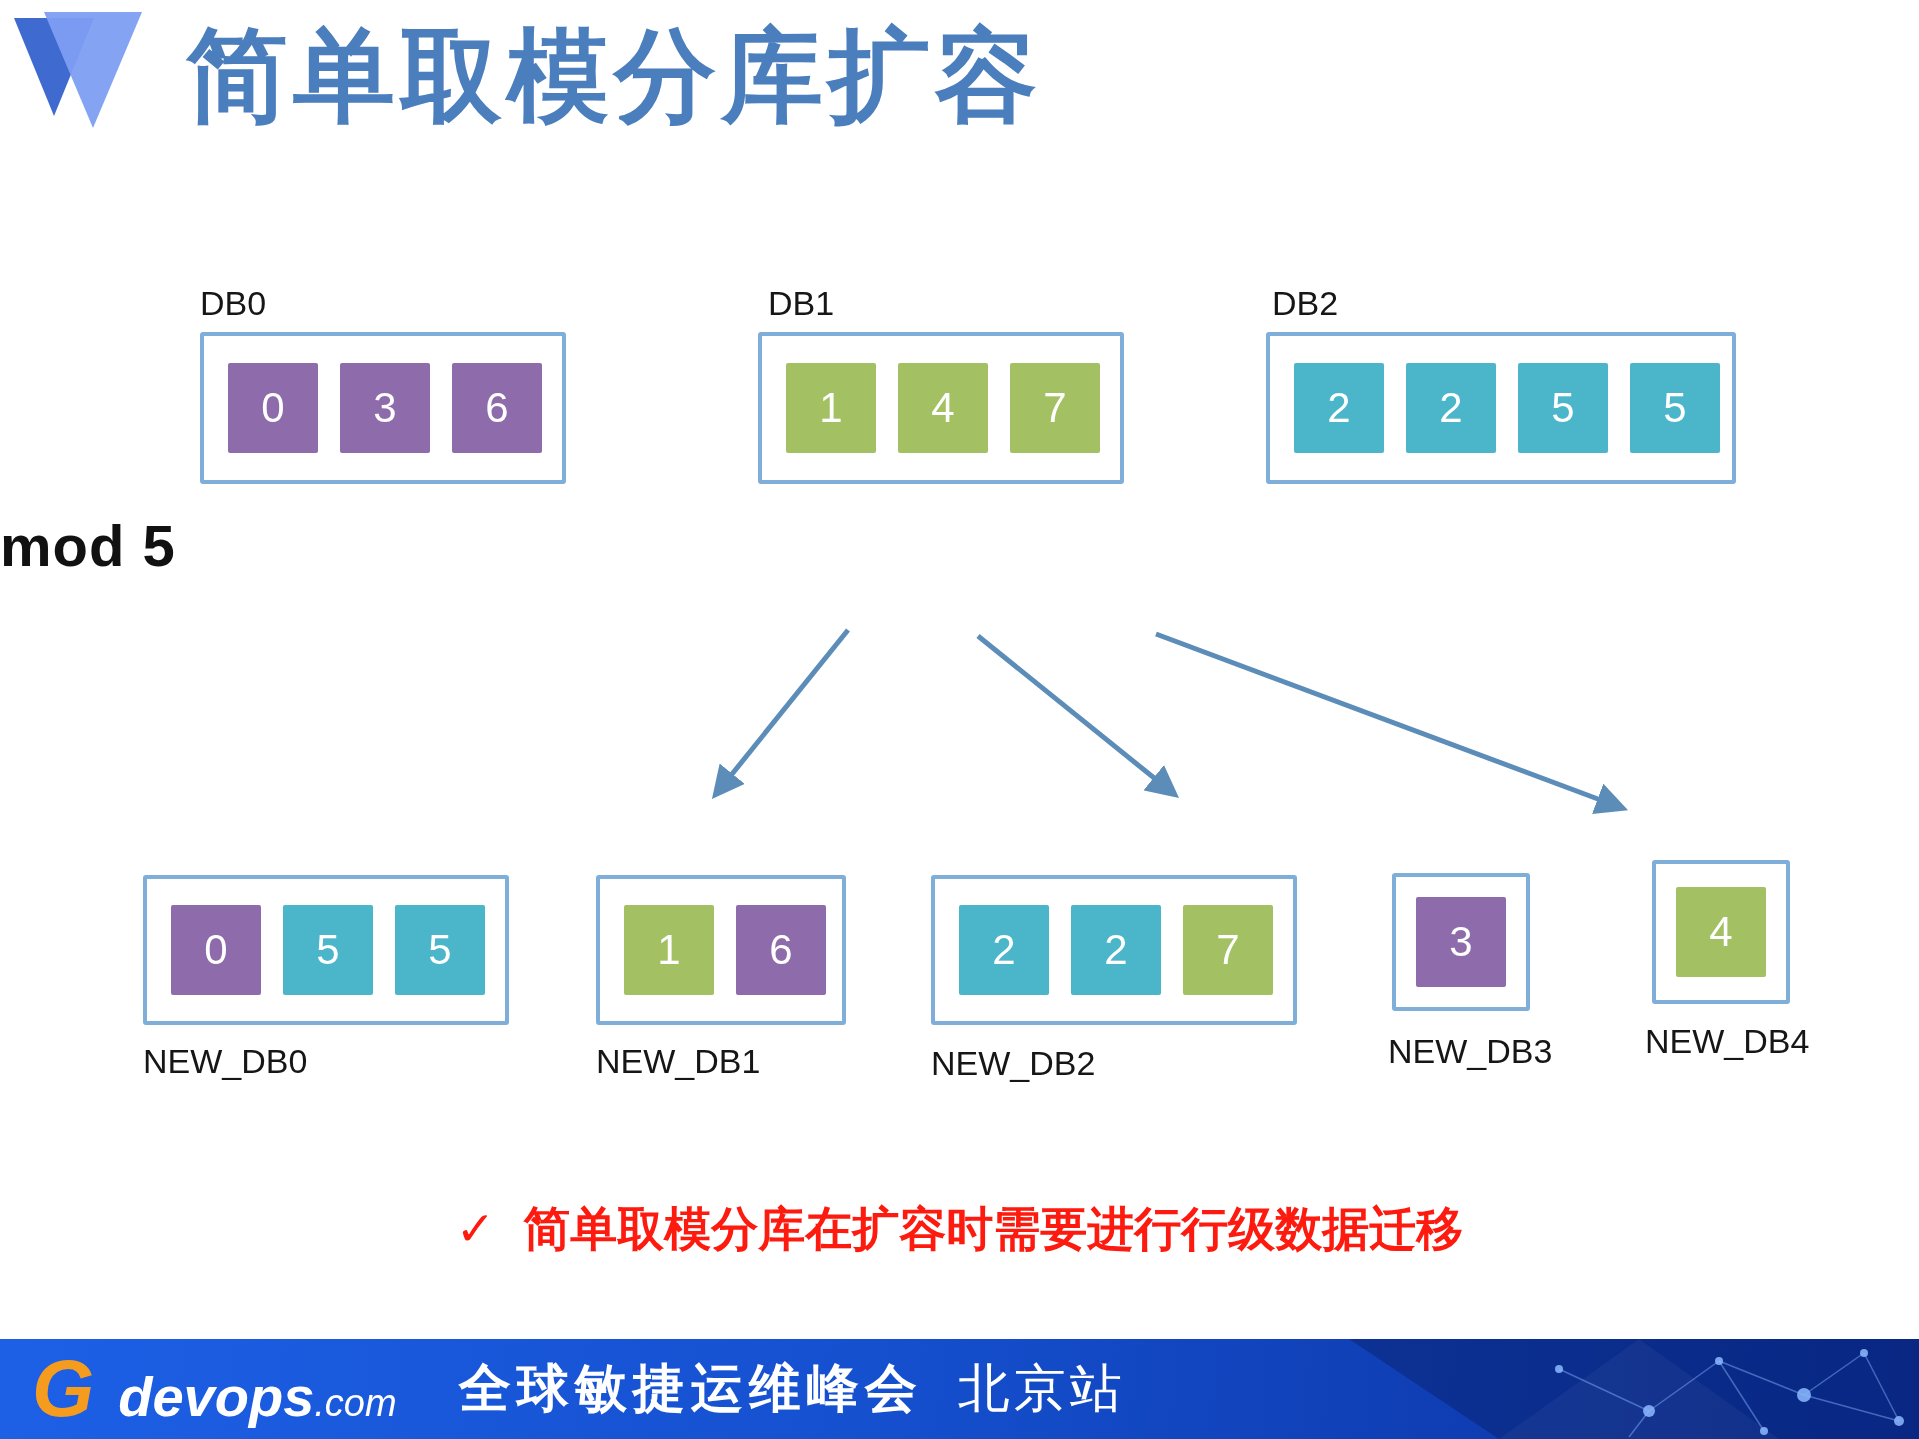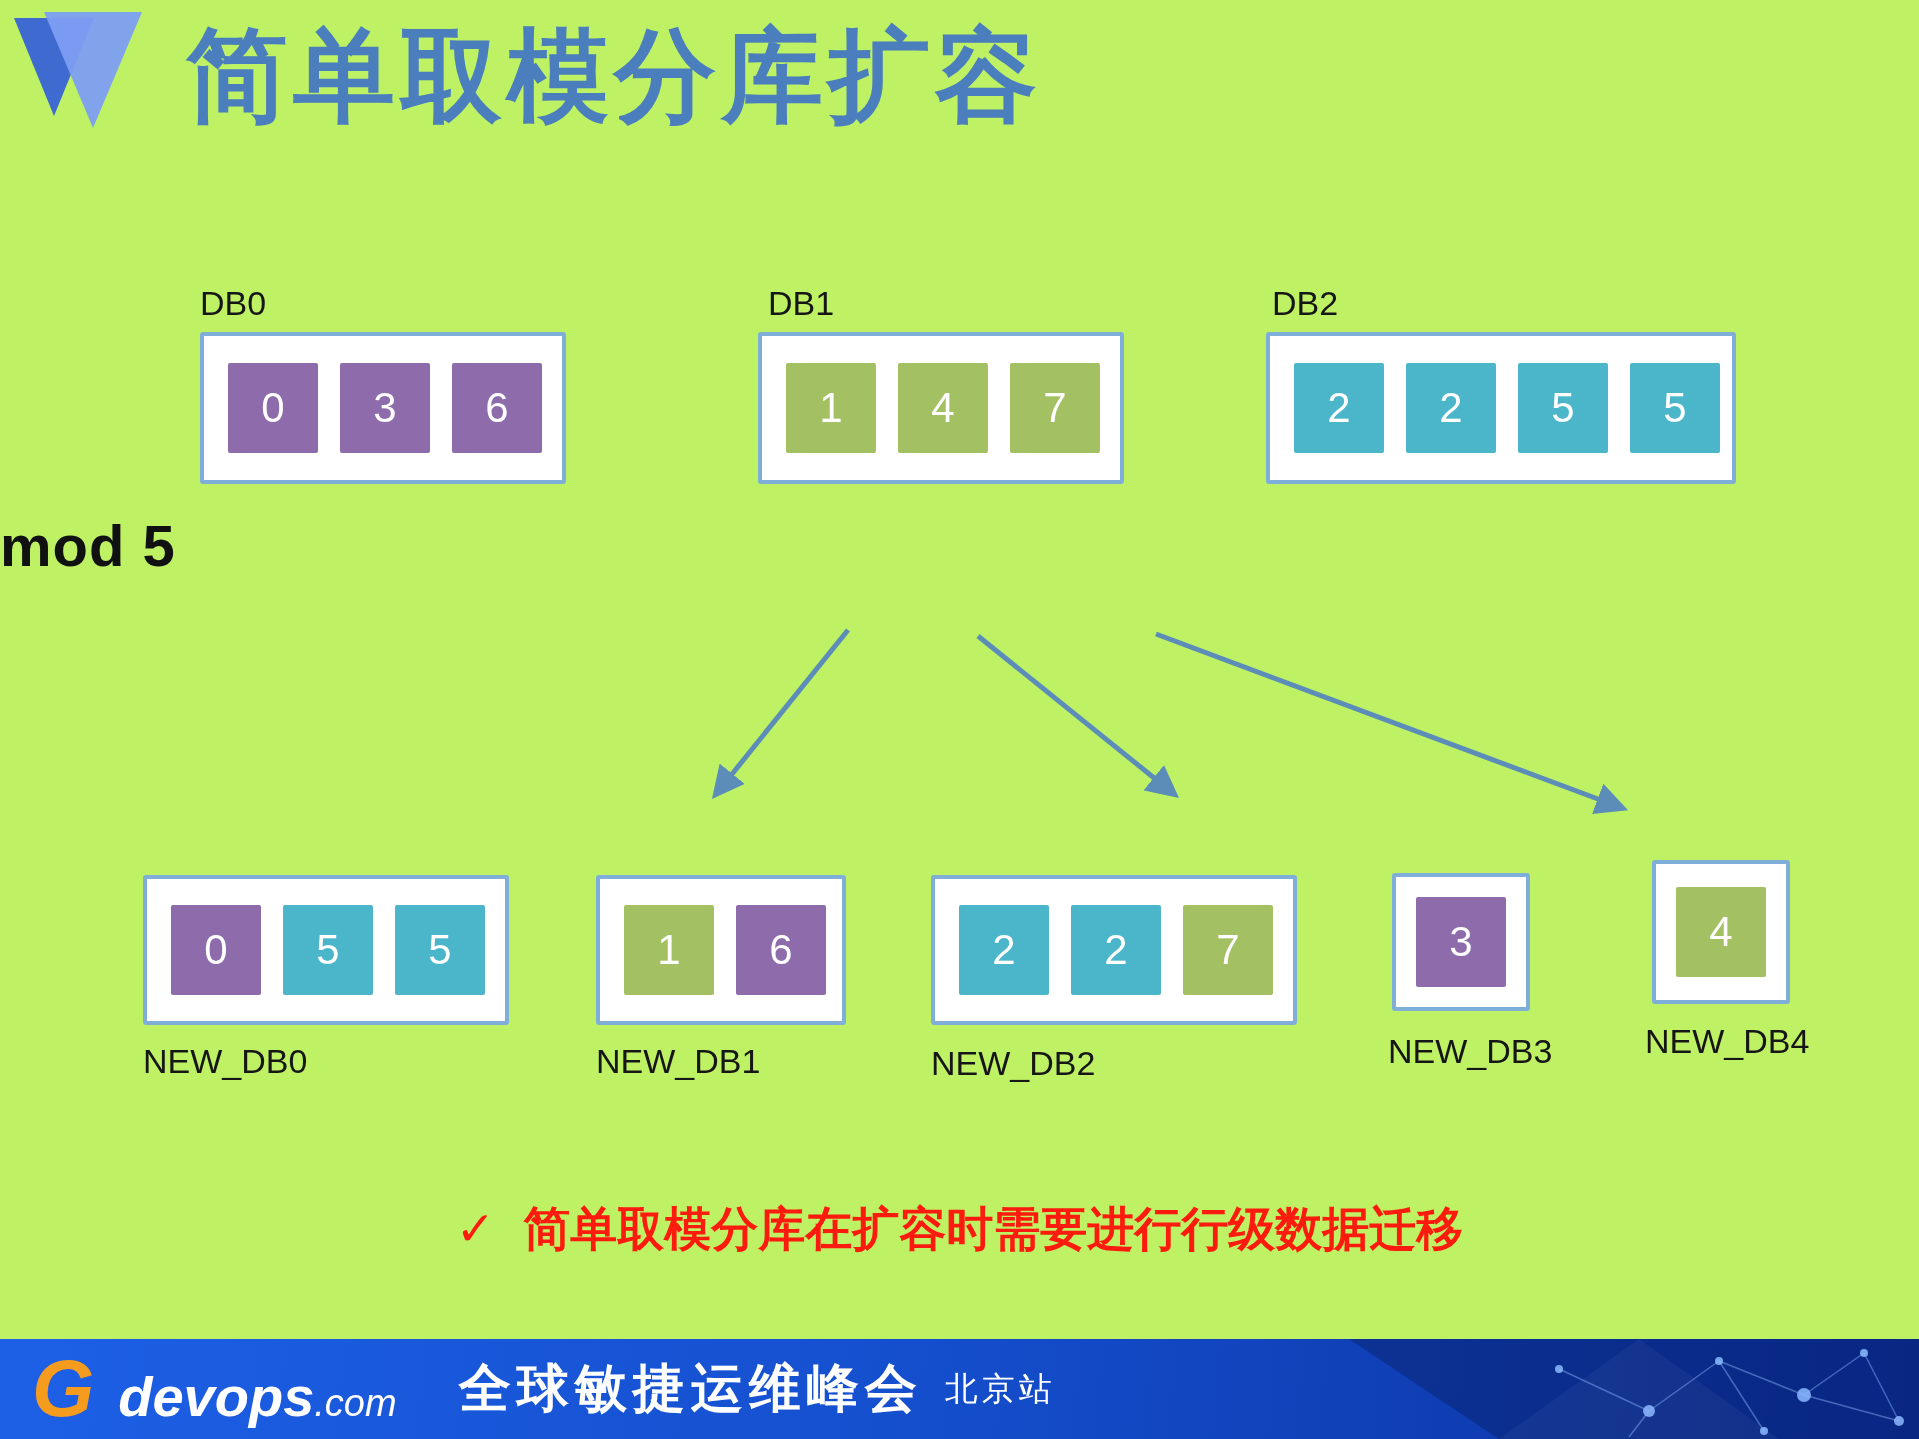--- a/index.html
+++ b/index.html
@@ -1,21 +1,21 @@
 <!DOCTYPE html>
 <html style="--title: #4a7ebd; --purple: #8e6cab; --green: #a3c162; --teal: #4bb6c9; --box_border: #7fafd9; --arrow: #5b8db8; --note_red: #fd1a0e; --footer_orange: #f59c1e;"><head>
 <meta charset="utf-8">
 <style>
   * { margin:0; padding:0; box-sizing:border-box; }
   html,body { background:#9a9a9a; }
   body { font-family:"Liberation Sans","DejaVu Sans",sans-serif; }
 
   .slide {
     position:relative; width:1919px; height:1439px;
-    background:#bef264; overflow:hidden; margin:0 auto;
+    background:#ffffff; overflow:hidden; margin:0 auto;
   }
 
   .logo { position:absolute; left:6px; top:6px; width:140px; height:130px; }
 
   .title {
     position:absolute; left:186px; top:18px;
     font-size:102px; font-weight:800; letter-spacing:5px;
     color:var(--title,#4a7ebd); line-height:1.15; white-space:nowrap;
   }
 
@@ -62,22 +62,22 @@
   .footer-pattern { position:absolute; right:0; top:0; height:100px; width:900px; pointer-events:none; }
   .footer-logo { position:relative; display:flex; align-items:baseline; z-index:2; }
   .logo-g    { color:var(--footer_orange,#f59c1e); font-size:80px; font-weight:800; font-style:italic; line-height:1; }
   .logo-devops { color:#fff; font-size:56px; font-weight:800; font-style:italic; line-height:1;margin-left:24px; }
   .logo-com  { color:#fff; font-size:38px; font-weight:400; font-style:italic; line-height:1; }
   .footer-event {
     position:relative; z-index:2; color:#fff; margin-left:62px;
     font-family:"Liberation Serif","DejaVu Serif",serif; font-size:52px; font-weight:700; letter-spacing:6px; white-space:nowrap;
   }
   .footer-city {
-    position:relative; z-index:2; color:#fff; margin-left:22px;
-    font-family:Liberation Sans, sans-serif; font-size:33px; font-weight:400; letter-spacing:4px; white-space:nowrap;
+    position:relative; z-index:2; color:#fff; margin-left:35px;
+    font-family:Liberation Sans, sans-serif; font-size:52px; font-weight:400; letter-spacing:4px; white-space:nowrap;
   }
 </style>
 </head>
 <body>
 
 <div class="slide">
 
   <svg class="logo" viewBox="0 0 140 130">
     <polygon points="8,12 88,12 48,110" fill="#3f6ad0"></polygon>
     <polygon points="38,6 136,6 87,122" fill="#7d9ef2" opacity="0.95"></polygon>

